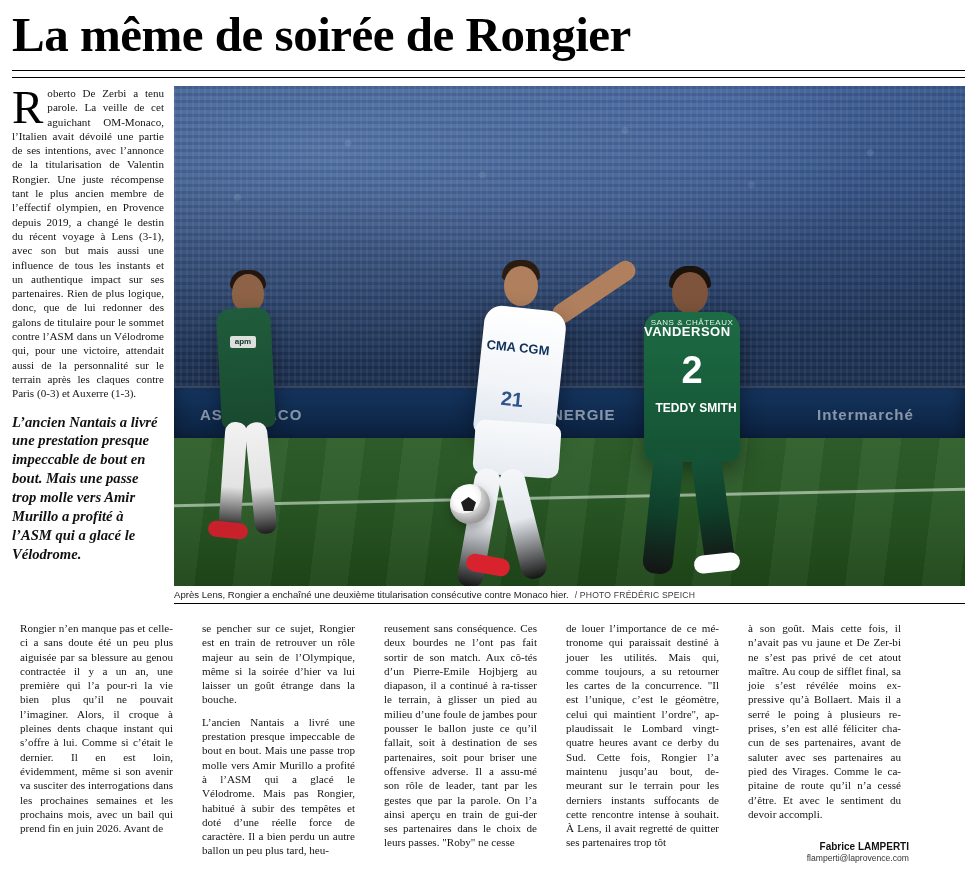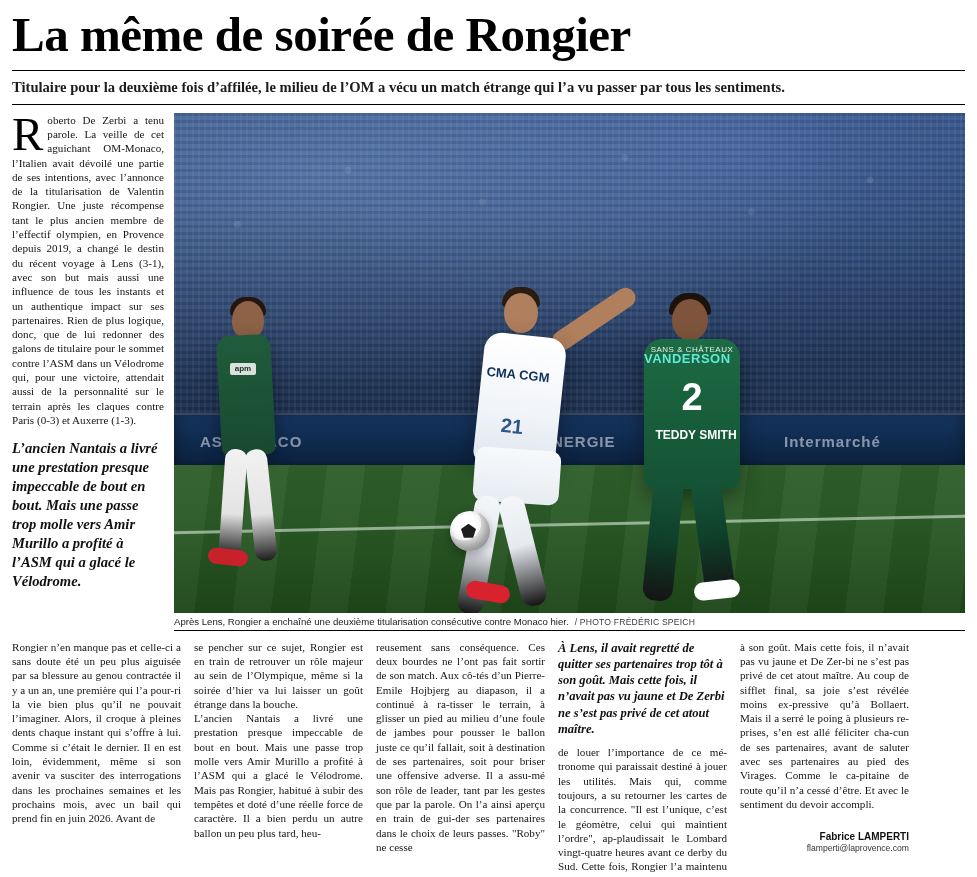--- a/index.html
+++ b/index.html
@@ -163,21 +163,21 @@
     font-family: "Liberation Sans", sans-serif;
     font-weight: bold;
     font-size: 15px;
     letter-spacing: 1px;
     display: flex;
     align-items: center;
     opacity: .55;
   }
   .ad1 { left: 26px; }
   .ad2 { left: 300px; color: #ffd36b; }
-  .ad3 { left: 610px; }
+  .ad3 { left: 643px; }
 
   .pitch {
     position: absolute;
     left: 0; right: 0;
     top: 352px;
     bottom: 0;
     background:
       repeating-linear-gradient(97deg, rgba(255,255,255,.035) 0 38px, rgba(0,0,0,.04) 38px 76px),
       linear-gradient(180deg, #2f5f2b 0%, #2b5a27 35%, #24501f 70%, #1e4619 100%);
   }
@@ -290,23 +290,23 @@
   }
   .p3-head {
     left: 498px; top: 186px; width: 36px; height: 42px;
     background: #7e553c; border-radius: 50%;
   }
   .p3-hair {
     left: 495px; top: 180px; width: 42px; height: 22px;
     background: #1b120c; border-radius: 21px 21px 4px 4px;
   }
   .p3-name {
-    left: 470px; top: 238px; width: 83px; height: 16px;
-    color: #5eead4; font-family: "Liberation Sans", sans-serif;
-    font-weight: bold; font-size: 13px; letter-spacing: .5px; text-align: right;
+    left: 470px; top: 238px; width: 96px; height: 16px;
+    color: #ffffff; font-family: "Liberation Sans", sans-serif;
+    font-weight: bold; font-size: 13px; letter-spacing: .5px; text-align: left;
   }
   .p3-number {
     left: 470px; top: 262px; width: 96px; height: 44px;
     color: #ffffff; font-family: "Liberation Sans", sans-serif;
     font-weight: bold; font-size: 38px; text-align: center; line-height: 44px;
   }
   .p3-sponsor {
     left: 470px; top: 314px; width: 104px; height: 34px;
     color: #ffffff; font-family: "Liberation Sans", sans-serif;
     font-weight: bold; font-size: 12px; text-align: center; line-height: 16px;
@@ -368,21 +368,21 @@
   .columns {
     margin-top: 9px;
     display: flex;
     gap: 13px;
     align-items: flex-start;
   }
   .col {
     width: 169px;
     flex: 0 0 169px;
   }
-  .col p { margin: 0; }
+  .col p { margin: 8px; }
   .col p + p { margin-top: 0; }
 
   .pullquote-sm {
     font-family: "Liberation Serif", serif;
     font-style: italic;
     font-weight: bold;
     font-size: 12.6px;
     line-height: 1.29;
     color: #111;
     margin: 10px 0 0 0;
@@ -407,21 +407,20 @@
 </head>
 <body>
 
 <div class="page">
 
   <h1 class="headline">La même de soirée de Rongier</h1>
 
   <hr class="rule-top">
 
   <div class="standfirst">
-    <div>Titulaire pour la deuxième fois d’affilée, le milieu de l’OM a vécu un match étrange qui l’a vu passer par tous les sentiments.</div>
   </div>
 
   <hr class="rule-mid">
 
   <div class="top-block">
 
     <div class="col-narrow">
       <p class="body-text dropcap-para"><span class="dropcap">R</span><span>oberto De Zerbi a tenu parole. La veille de cet aguichant OM-Monaco, l’Italien avait dévoilé une partie de ses intentions, avec l’annonce de la titularisation de Valentin Rongier. Une juste récompense tant le plus ancien membre de l’effectif olympien, en Provence depuis 2019, a changé le destin du récent voyage à Lens (3-1), avec son but mais aussi une influence de tous les instants et un authentique impact sur ses partenaires. Rien de plus logique, donc, que de lui redonner des galons de titulaire pour le sommet contre l’ASM dans un Vélodrome qui, pour une victoire, attendait aussi de la personnalité sur le terrain après les claques contre Paris (0-3) et Auxerre (1-3).</span></p>
       <p class="pullquote">L’ancien Nantais a livré une prestation presque impeccable de bout en bout. Mais une passe trop molle vers Amir Murillo a profité à l’ASM qui a glacé le Vélodrome.</p>
     </div>
@@ -490,21 +489,20 @@
     <div class="col">
       <p class="body-text">se pencher sur ce sujet, Rongier est en train de retrouver un rôle majeur au sein de l’Olympique, même si la soirée d’hier va lui laisser un goût étrange dans la bouche.</p>
       <p class="body-text">L’ancien Nantais a livré une prestation presque impeccable de bout en bout. Mais une passe trop molle vers Amir Murillo a profité à l’ASM qui a glacé le Vélodrome. Mais pas Rongier, habitué à subir des tempêtes et doté d’une réelle force de caractère. Il a bien perdu un autre ballon un peu plus tard, heu-</p>
     </div>
 
     <div class="col">
       <p class="body-text">reusement sans conséquence. Ces deux bourdes ne l’ont pas fait sortir de son match. Aux cô-tés d’un Pierre-Emile Hojbjerg au diapason, il a continué à ra-tisser le terrain, à glisser un pied au milieu d’une foule de jambes pour pousser le ballon juste ce qu’il fallait, soit à destination de ses partenaires, soit pour briser une offensive adverse. Il a assu-mé son rôle de leader, tant par les gestes que par la parole. On l’a ainsi aperçu en train de gui-der ses partenaires dans le choix de leurs passes. "Roby" ne cesse</p>
     </div>
 
     <div class="col">
-      <p class="pullquote-sm" style="margin:0 0 8px 0;">À Lens, il avait regretté de quitter ses partenaires trop tôt à son goût. Mais cette fois, il n’avait pas vu jaune et De Zerbi ne s’est pas privé de cet atout maître.</p>
       <p class="body-text">de louer l’importance de ce mé-tronome qui paraissait destiné à jouer les utilités. Mais qui, comme toujours, a su retourner les cartes de la concurrence. "Il est l’unique, c’est le géomètre, celui qui maintient l’ordre", ap-plaudissait le Lombard vingt-quatre heures avant ce derby du Sud. Cette fois, Rongier l’a maintenu jusqu’au bout, de-meurant sur le terrain pour les derniers instants suffocants de cette rencontre intense à souhait. À Lens, il avait regretté de quitter ses partenaires trop tôt</p>
     </div>
 
     <div class="col">
       <p class="body-text">à son goût. Mais cette fois, il n’avait pas vu jaune et De Zer-bi ne s’est pas privé de cet atout maître. Au coup de sifflet final, sa joie s’est révélée moins ex-pressive qu’à Bollaert. Mais il a serré le poing à plusieurs re-prises, s’en est allé féliciter cha-cun de ses partenaires, avant de saluter avec ses partenaires au pied des Virages. Comme le ca-pitaine de route qu’il n’a cessé d’être. Et avec le sentiment du devoir accompli.</p>
       <div class="byline">
         <span>Fabrice LAMPERTI</span>
         <span class="byline-mail">flamperti@laprovence.com</span>
       </div>
     </div>

